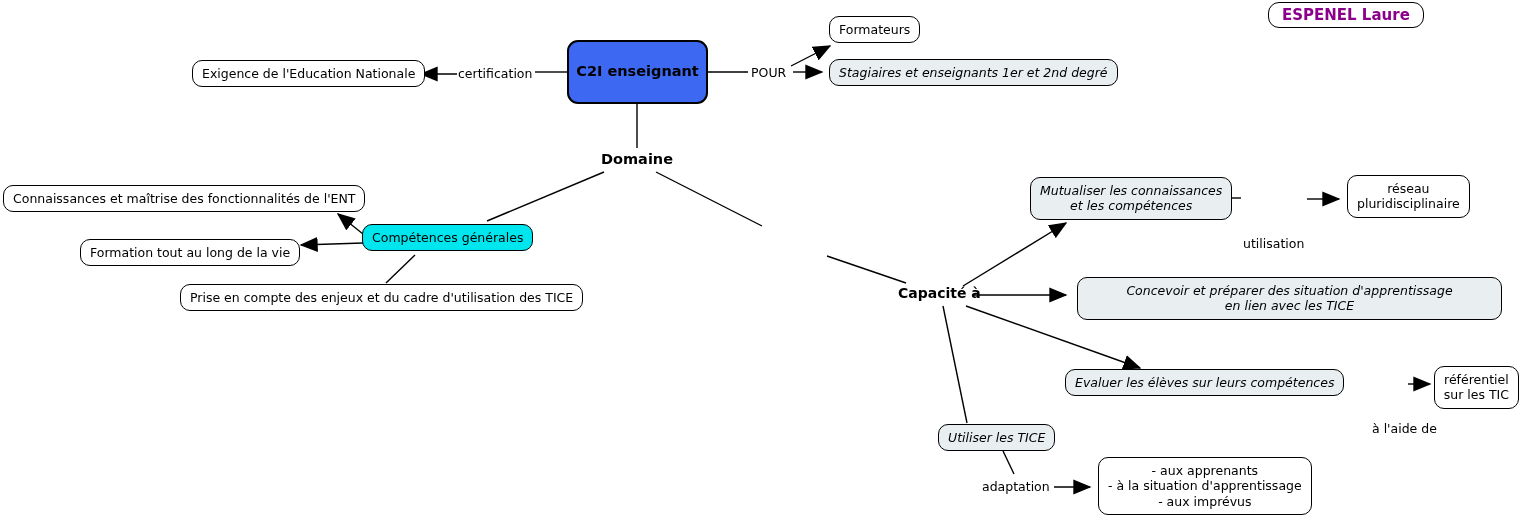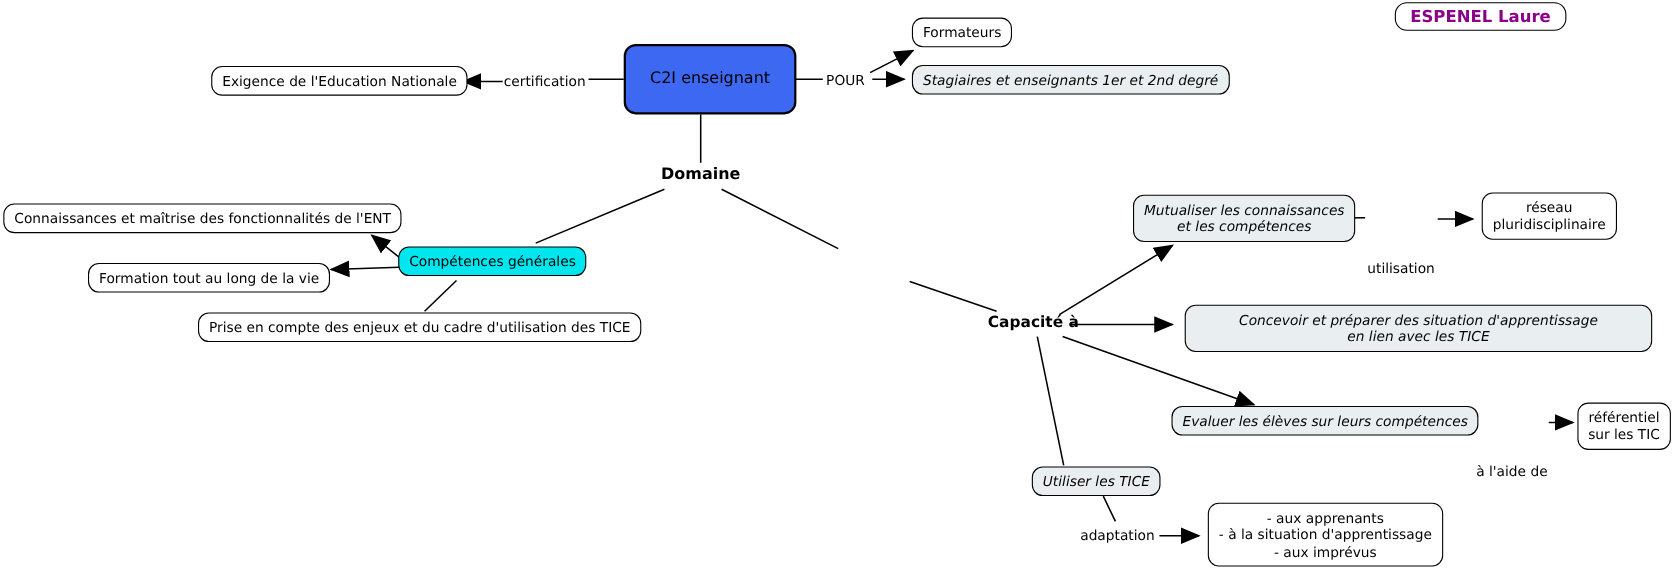--- a/index.html
+++ b/index.html
@@ -19,23 +19,23 @@
     line-height:1.22;
     white-space:pre;
     padding:5px 9px;
     border:1.5px solid #000;
     border-radius:10px;
     background:var(--plain,#fff);
     text-align:center;
   }
   .root{
     background:var(--root,#3c68f2);
-    width:157px;height:64px;
+    width:141px;height:64px;
     display:flex;align-items:center;justify-content:center;
-    font-weight:normal;font-size:14.5px;
+    font-weight:bold;font-size:14.5px;
     border-radius:11px;border-width:2px;
   }
   .cat{background:var(--category,#00e6ee);}
   .item{background:var(--item,#e9eff1);font-style:italic;}
   .freetext{
     position:absolute;border:none;background:transparent;
     font-size:12.5px;white-space:pre;padding:0;
   }
   .bold{font-weight:bold;font-size:14.5px;}
   .author{
@@ -104,21 +104,21 @@
   <div class="node item" style="left:1030px;top:177px;">Mutualiser les connaissances
 et les compétences</div>
   <div class="freetext" style="left:1243px;top:191px;margin-top:45px;">utilisation</div>
   <div class="node" style="left:1347px;top:175px;">réseau
 pluridisciplinaire</div>
 
   <div class="node item wide" style="left:1077px;top:277px;">Concevoir et préparer des situation d'apprentissage
 en lien avec les TICE</div>
 
   <div class="node item" style="left:1065px;top:369px;">Evaluer les élèves sur leurs compétences</div>
-  <div class="freetext" style="left:1342px;top:377px;margin-top:44px;">à l'aide de</div>
+  <div class="freetext" style="left:1372px;top:377px;margin-top:44px;">à l'aide de</div>
   <div class="node" style="right:6px;top:366px;">référentiel
 sur les TIC</div>
 
   <div class="node item" style="left:938px;top:424px;">Utiliser les TICE</div>
   <div class="freetext" style="left:982px;top:479px;">adaptation</div>
   <div class="node" style="left:1098px;top:457px;">- aux apprenants
 - à la situation d'apprentissage
 - aux imprévus</div>
 
 </div>

